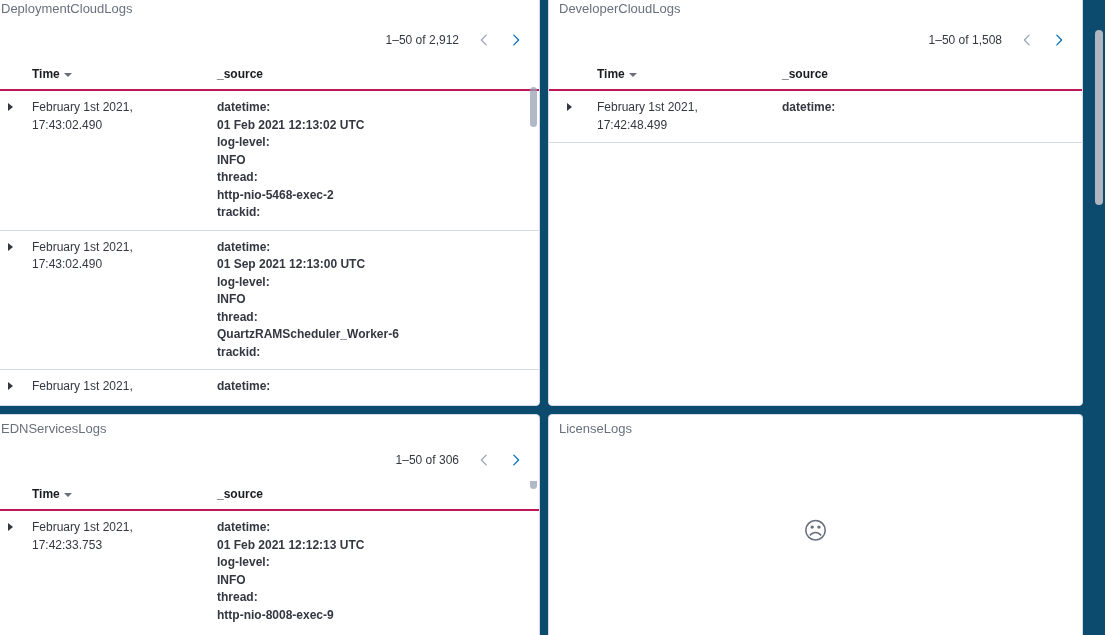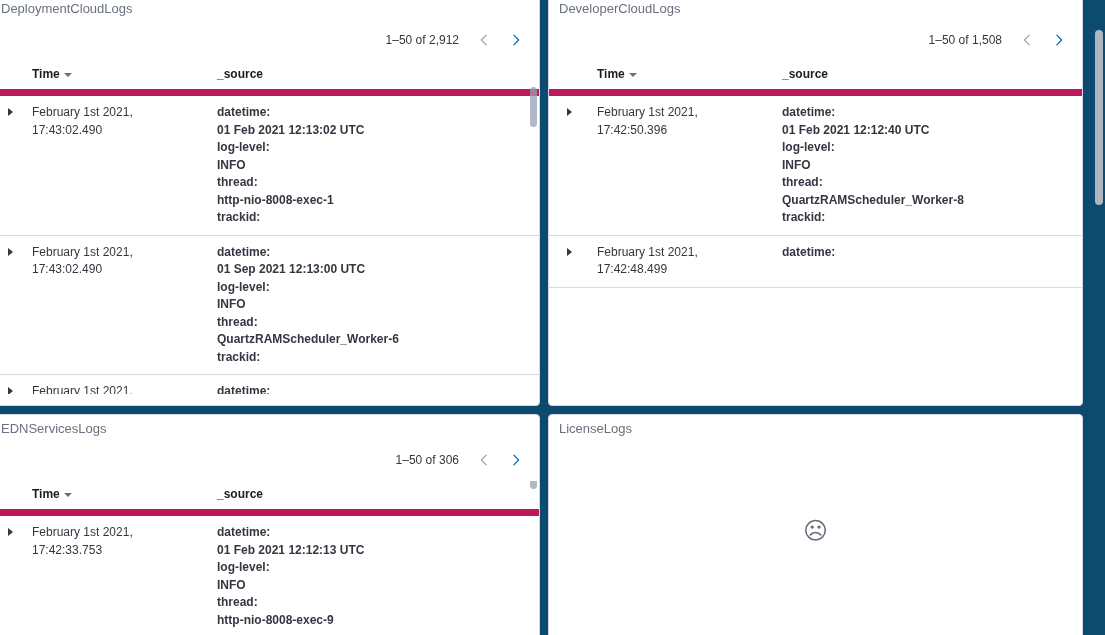--- a/index.html
+++ b/index.html
@@ -60,21 +60,21 @@
     width: 100%;
     border-collapse: collapse;
     table-layout: fixed;
   }
   table.docs th {
     text-align: left;
     font-size: 12px;
     font-weight: bold;
     color: #1a1c21;
     padding: 6px 8px 8px 8px;
-    border-bottom: 7px solid #be185d;
+    border-bottom: 2px solid #be185d;
     white-space: nowrap;
   }
   table.docs td {
     vertical-align: top;
     font-size: 12px;
     padding: 8px 8px 8px 8px;
     border-bottom: 1px solid #d3dae6;
     color: #343741;
     line-height: 17.5px;
   }
@@ -166,21 +166,21 @@
         <tbody>
           <tr>
             <td class="col-toggle"><span class="toggle-caret"></span></td>
             <td class="col-time">February 1st 2021, 17:43:02.490</td>
             <td>
               <div class="src-field">datetime:</div>
               <div class="src-field">01 Feb 2021 12:13:02 UTC</div>
               <div class="src-field">log-level:</div>
               <div class="src-field">INFO</div>
               <div class="src-field">thread:</div>
-              <div class="src-field">http-nio-8008-exec-1</div>
+              <div class="src-field">http-nio-5468-exec-2</div>
               <div class="src-field">trackid:</div>
             </td>
           </tr>
           <tr>
             <td class="col-toggle"><span class="toggle-caret"></span></td>
             <td class="col-time">February 1st 2021, 17:43:02.490</td>
             <td>
               <div class="src-field">datetime:</div>
               <div class="src-field">01 Sep 2021 12:13:00 UTC</div>
               <div class="src-field">log-level:</div>
@@ -226,33 +226,20 @@
             <th class="col-toggle" style="width:40px;"></th>
             <th class="col-time">
               <span>Time</span><span class="sort-caret"></span>
             </th>
             <th><span>_source</span></th>
           </tr>
         </thead>
         <tbody>
           <tr>
             <td class="col-toggle" style="width:40px;"><span class="toggle-caret" style="margin-left:10px;"></span></td>
-            <td class="col-time">February 1st 2021, 17:42:50.396</td>
-            <td>
-              <div class="src-field">datetime:</div>
-              <div class="src-field">01 Feb 2021 12:12:40 UTC</div>
-              <div class="src-field">log-level:</div>
-              <div class="src-field">INFO</div>
-              <div class="src-field">thread:</div>
-              <div class="src-field">QuartzRAMScheduler_Worker-8</div>
-              <div class="src-field">trackid:</div>
-            </td>
-          </tr>
-          <tr>
-            <td class="col-toggle" style="width:40px;"><span class="toggle-caret" style="margin-left:10px;"></span></td>
             <td class="col-time">February 1st 2021, 17:42:48.499</td>
             <td>
               <div class="src-field">datetime:</div>
 
             </td>
           </tr>
         </tbody>
       </table>
     </div>
   </div>

